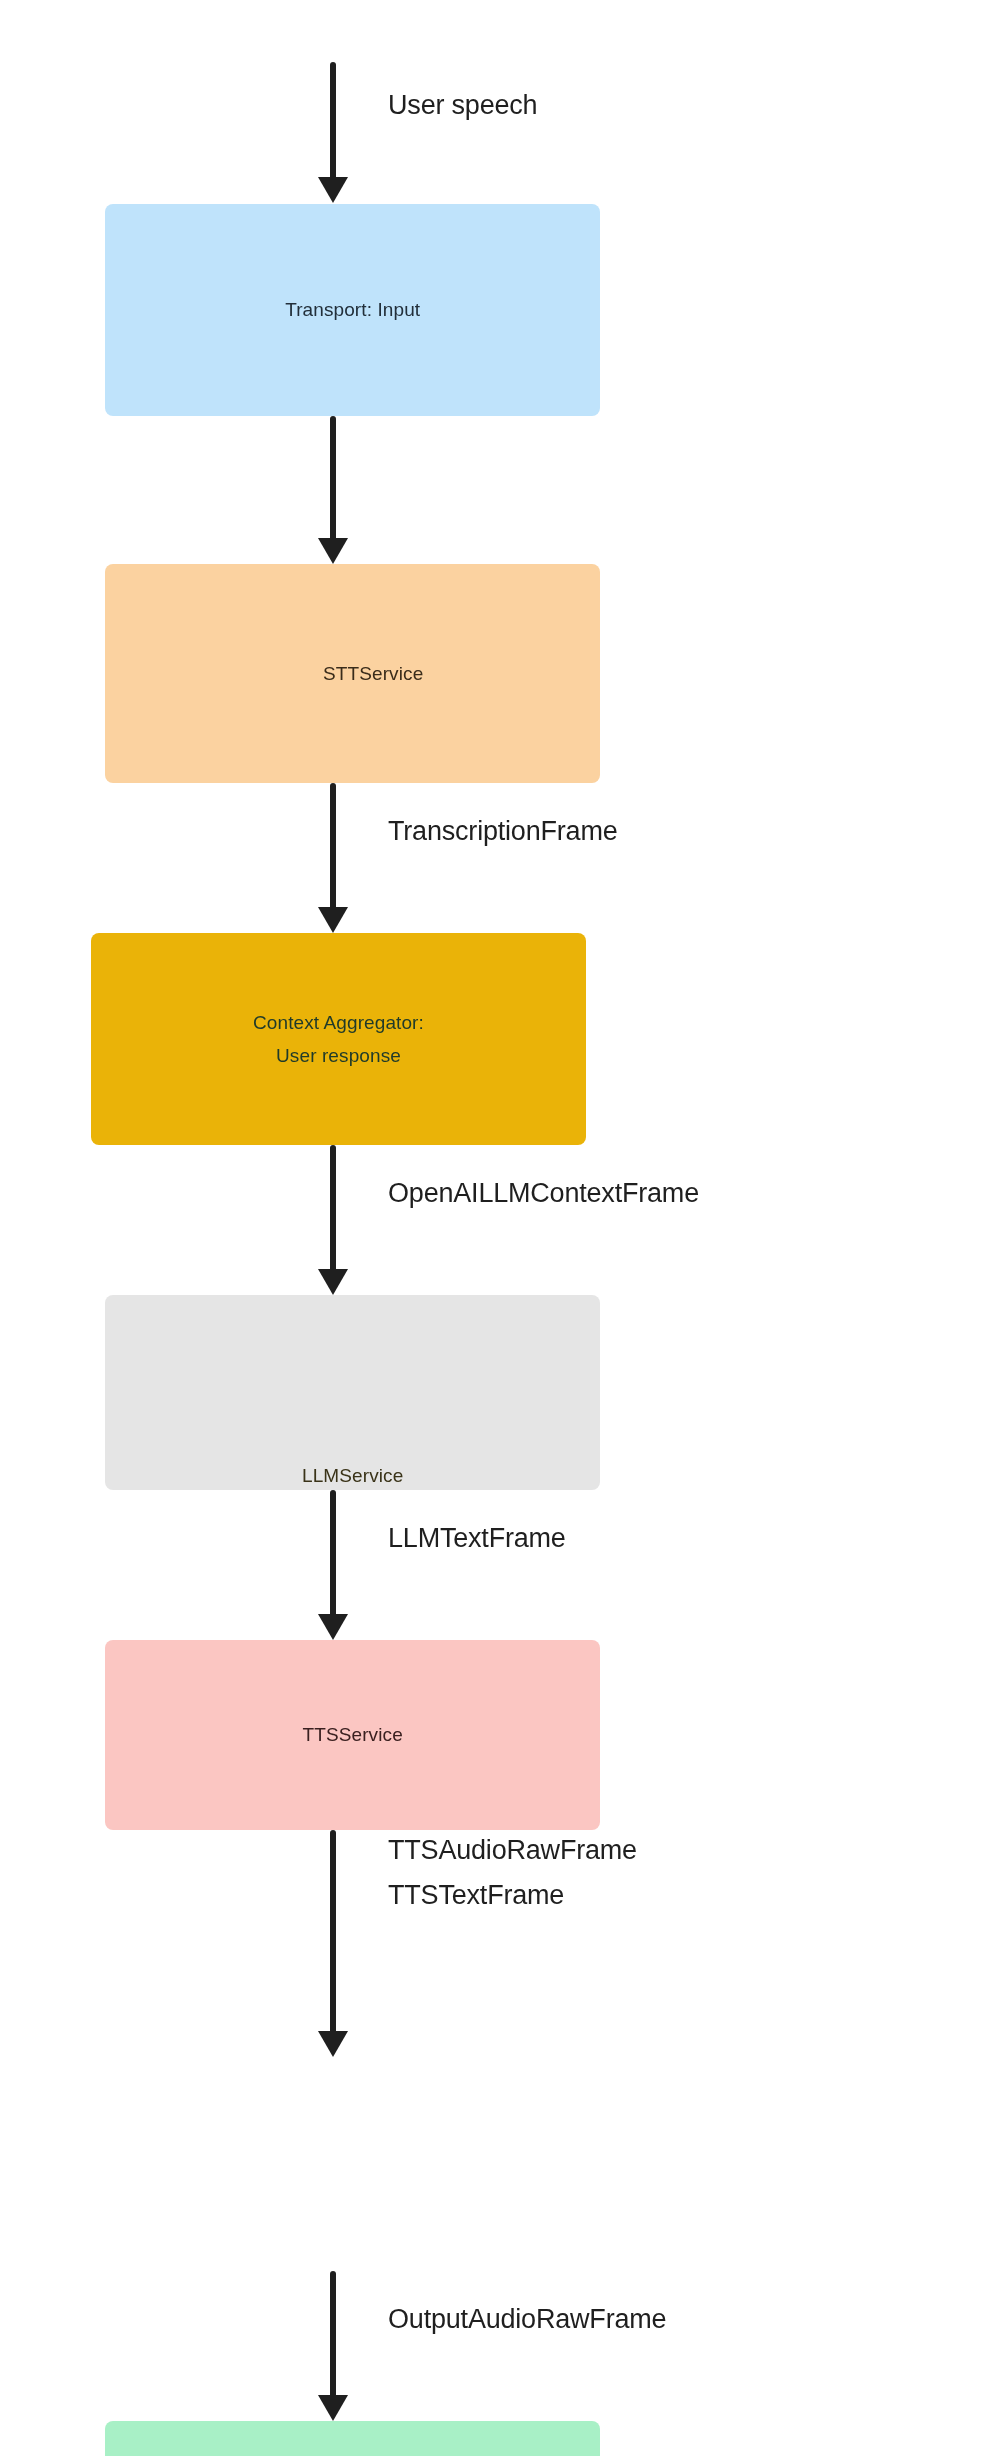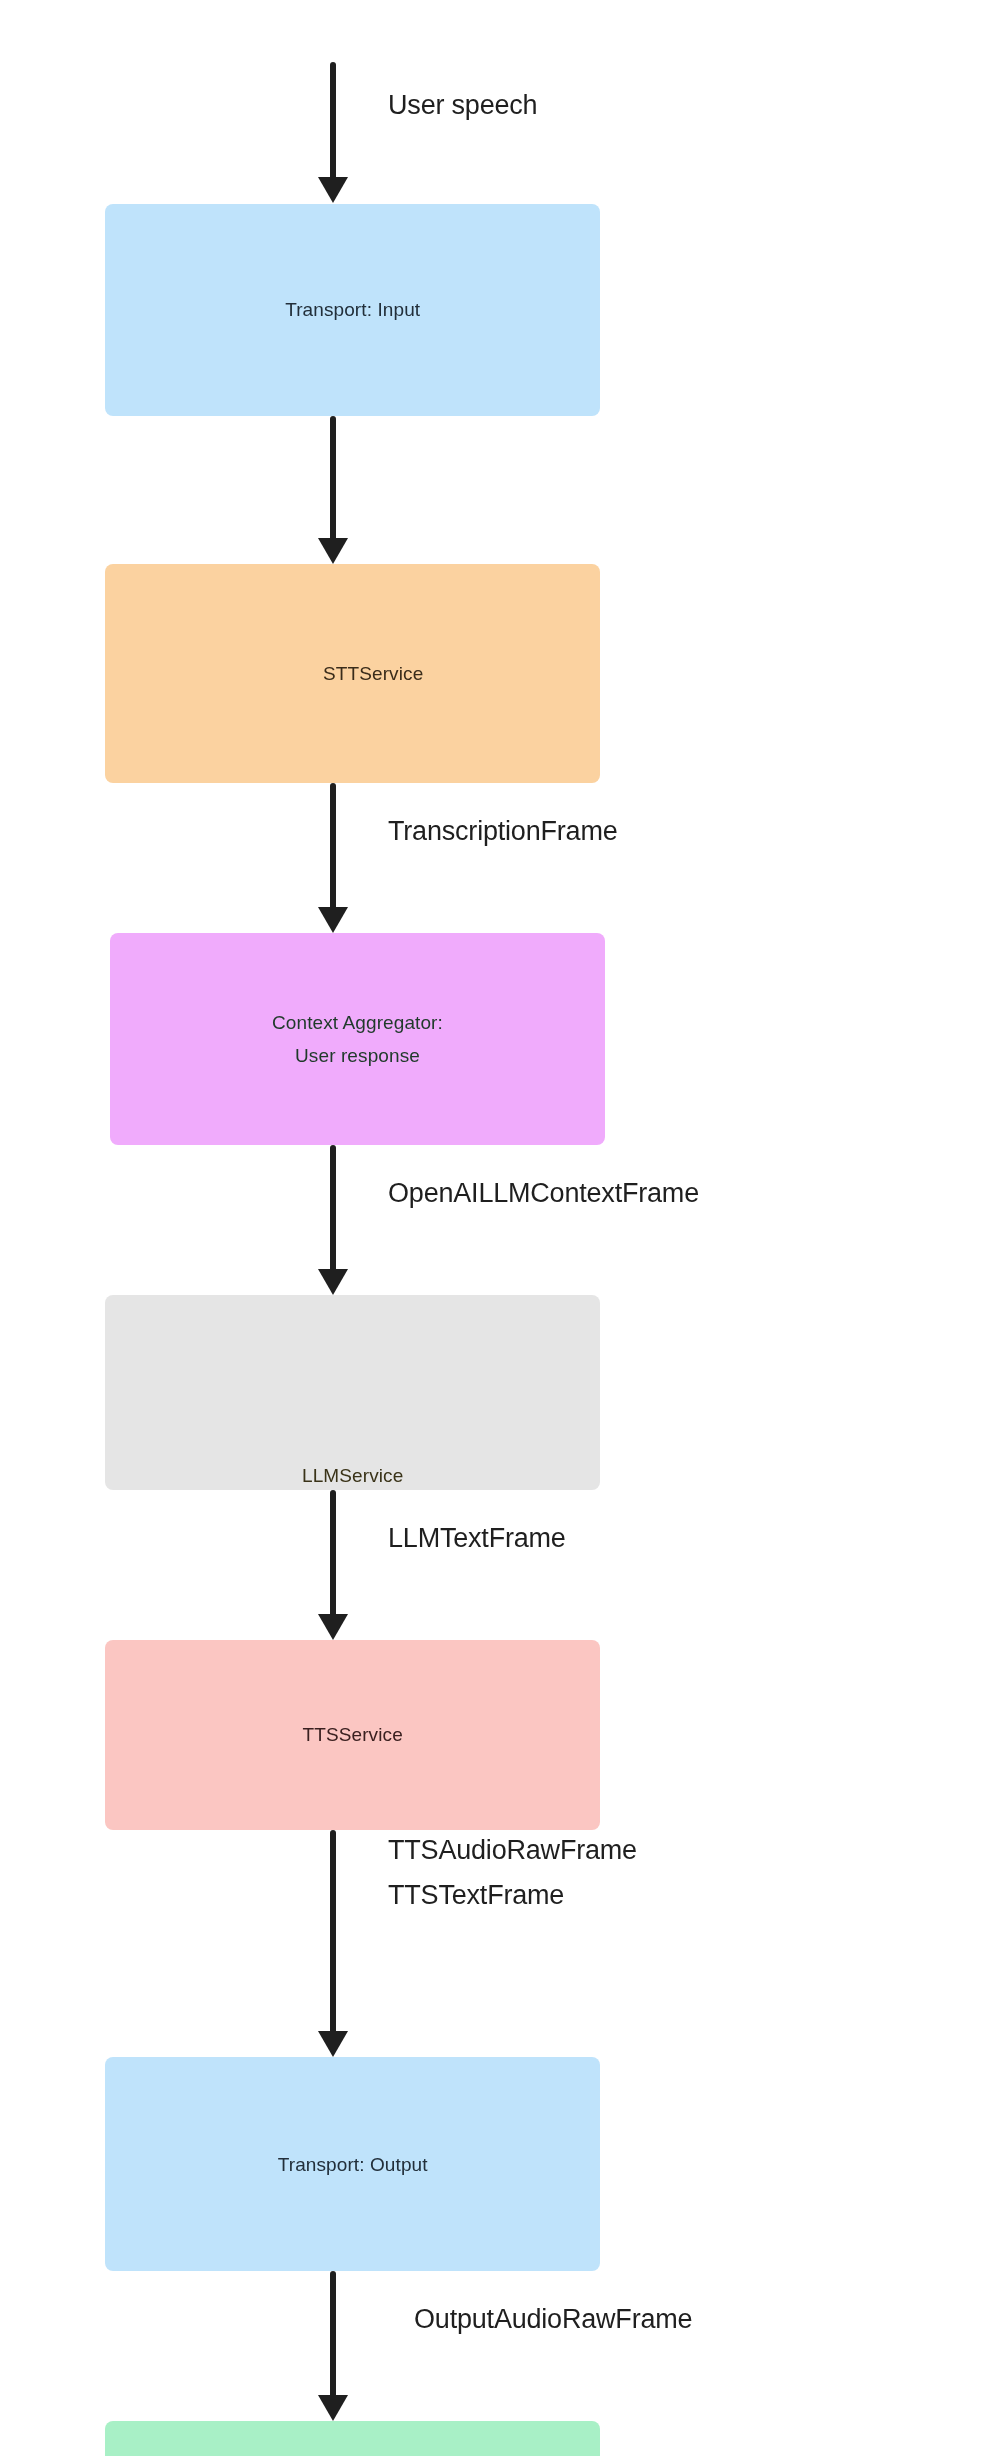--- a/index.html
+++ b/index.html
@@ -106,36 +106,33 @@
       <div class="head" style="top: 201.647px;"></div>
     </div>
     <div class="edge-label" style="left: 388.035px; top: 1828.08px;">
       <div>TTSAudioRawFrame</div>
       <div>TTSTextFrame</div>
     </div>
     <div class="edge" style="left: 332.848px; top: 2271.3px; height: 150.04px;">
       <div class="shaft" style="height: 124.04px;"></div>
       <div class="head" style="top: 124.04px;"></div>
     </div>
-    <div class="edge-label" style="left: 388.035px; top: 2297.17px; margin-left: 26px;">
+    <div class="edge-label" style="left: 388.035px; top: 2297.17px;">
       <div>OutputAudioRawFrame</div>
     </div>
     <div class="node" style="left: 86.23px; top: 203.503px; width: 494.96px; height: 212.126px; background: rgb(191, 227, 251); color: rgb(34, 47, 58);">
       <div class="node-label">Transport: Input</div>
     </div>
     <div class="node" style="left: 86.23px; top: 563.944px; width: 494.96px; height: 219.024px; background: rgb(251, 210, 160); color: rgb(58, 44, 26); padding-left: 41px;">
       <div class="node-label">STTService</div>
     </div>
-    <div class="node" style="left: 91px; top: 933.009px; width: 494.96px; height: 212.126px; background: #f0abfc; color: rgb(31, 58, 42);">
+    <div class="node" style="left: 72px; top: 933.009px; width: 494.96px; height: 212.126px; background: #eab308; color: rgb(31, 58, 42);">
       <div class="node-label">Context Aggregator:</div>
       <div class="node-label">User response</div>
     </div>
     <div class="node" style="left: 86.23px; top: 1295.17px; width: 494.96px; height: 194.88px; background: #e5e5e5; color: rgb(58, 51, 24); justify-content: flex-end;">
       <div class="node-label">LLMService</div>
     </div>
     <div class="node" style="left: 86.23px; top: 1640.09px; width: 494.96px; height: 189.706px; background: rgb(251, 198, 194); color: rgb(58, 32, 32); justify-content: center;">
       <div class="node-label">TTSService</div>
     </div>
-    <div class="node" style="left: 86.23px; top: 2057.45px; width: 494.96px; height: 213.85px; background: rgb(191, 227, 251); color: rgb(34, 47, 58);">
-      <div class="node-label">Transport: Output</div>
-    </div>
     <div class="node" style="left: 86.23px; top: 2421.34px; width: 494.96px; height: 212.126px; background: rgb(168, 240, 198); color: rgb(31, 58, 42);"></div>
   </div>
 
 </body></html>

